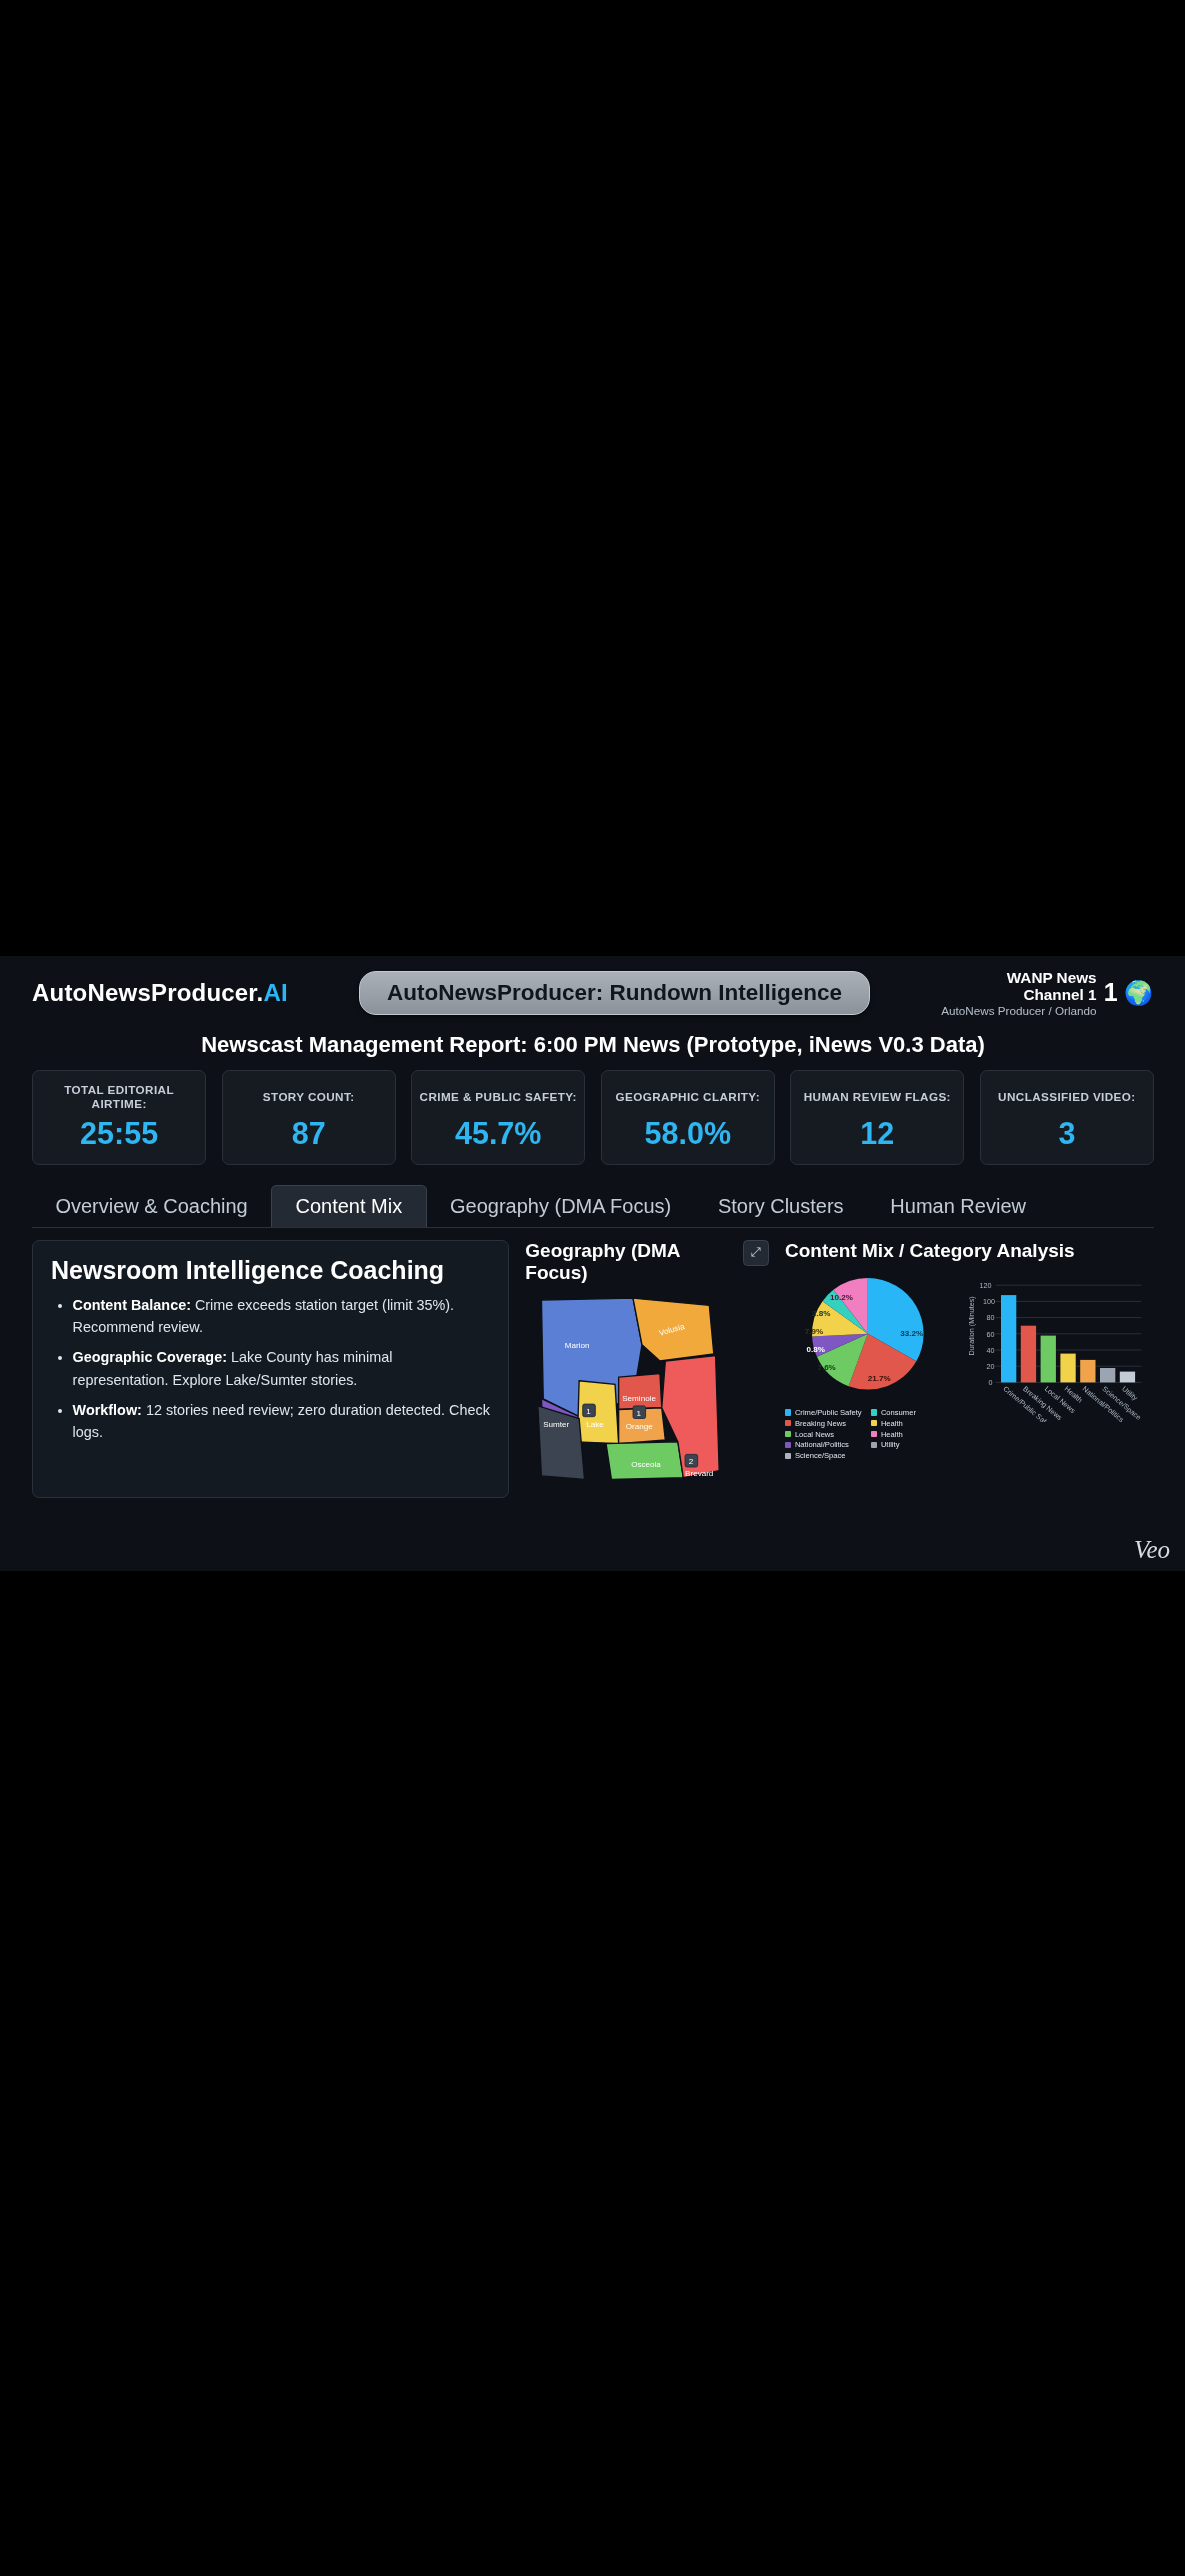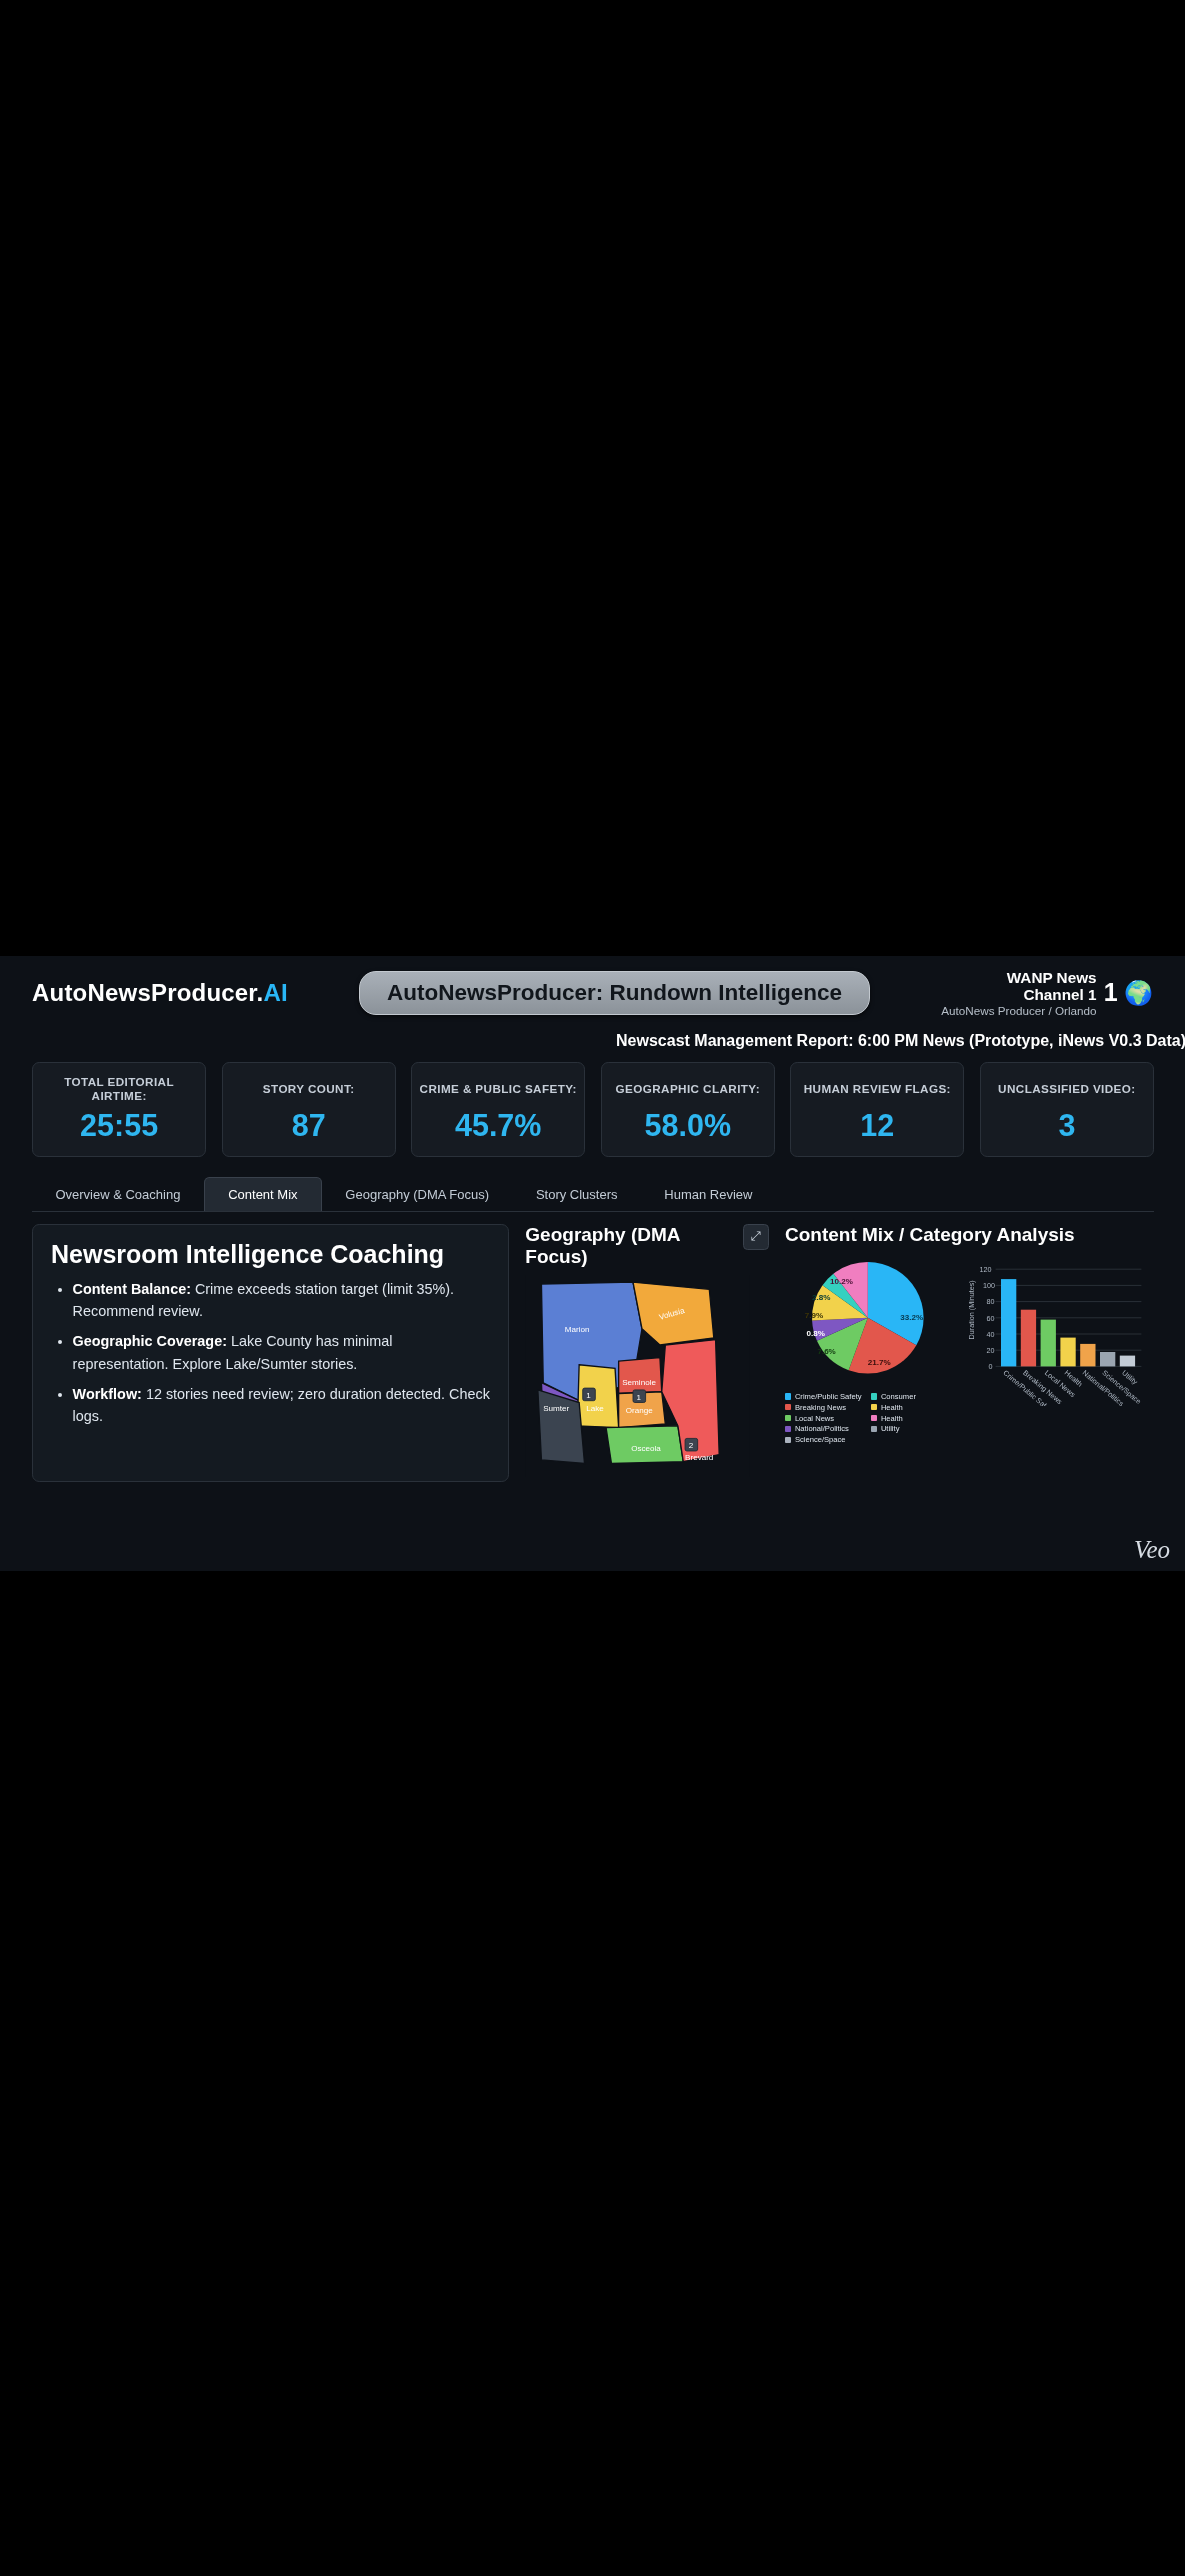--- a/index.html
+++ b/index.html
@@ -12,32 +12,32 @@
   .brand .ai{color:#29b6f6;}
   .title-pill{background:linear-gradient(180deg,#a9b0b8,#8b9299);color:#11161c;font-weight:bold;font-size:22.5px;
     padding:8px 27px;border-radius:17px;border:0.9px solid #c3c9cf;box-shadow:0 1.8px 4.5px rgba(0,0,0,.6);}
   .station{text-align:right;display:flex;align-items:center;gap:7.2px;}
   .station .txt{line-height:1.15;}
   .station .s1{font-size:15.3px;font-weight:bold;color:#ffffff;}
   .station .s2{font-size:11.7px;color:#b6bfc9;}
   .logo-1{font-size:25px;font-weight:bold;color:#ffffff;}
   .globe{font-size:23.4px;}
 
-  .report-title{text-align:right;font-size:16px;font-weight:bold;color:#ffffff;margin:9px 0 12.6px;}
+  .report-title{text-align:center;font-size:22px;font-weight:bold;color:#ffffff;margin:9px 0 12.6px;}
 
   
   .kpis{display:flex;gap:15.3px;padding:0 32px;}
   .kpi{flex:1;background:#161b22;border:0.9px solid #2a313a;border-radius:7.2px;padding:10.8px 7.2px 12.6px;text-align:center;}
   .kpi .lbl{font-size:11.7px;font-weight:bold;color:#c6ced8;letter-spacing:0.4px;line-height:1.25;min-height:30.5px;
      display:flex;align-items:center;justify-content:center;text-transform:uppercase;}
   .kpi .val{font-size:30.5px;font-weight:bold;color:#2fb6f0;margin-top:3.6px;}
 
   
   .tabs{display:flex;align-items:flex-end;gap:0;margin:20px 32px 0;border-bottom:0.9px solid #2a313a;}
-  .tab{font-size:13px;color:#c3ccd6;padding:9px 23.4px;cursor:pointer;}
+  .tab{font-size:20px;color:#c3ccd6;padding:9px 23.4px;cursor:pointer;}
   .tab.active{background:#232a33;color:#ffffff;border:0.9px solid #39414c;border-bottom:none;border-radius:5.4px 5.4px 0 0;}
 
   
   .panels{display:flex;gap:16px;padding:12.6px 32px 0;}
   .coach{width:485px;background:#141a21;border:0.9px solid #2a313a;border-radius:7.2px;padding:14.4px 18px 16px;}
   .coach h3{margin:0 0 9px;font-size:25px;color:#ffffff;}
   .coach ul{margin:0;padding-left:21.6px;}
   .coach li{font-size:14.4px;line-height:1.55;color:#dfe6ee;margin-bottom:8px;}
   .coach li b{color:#ffffff;}
 

